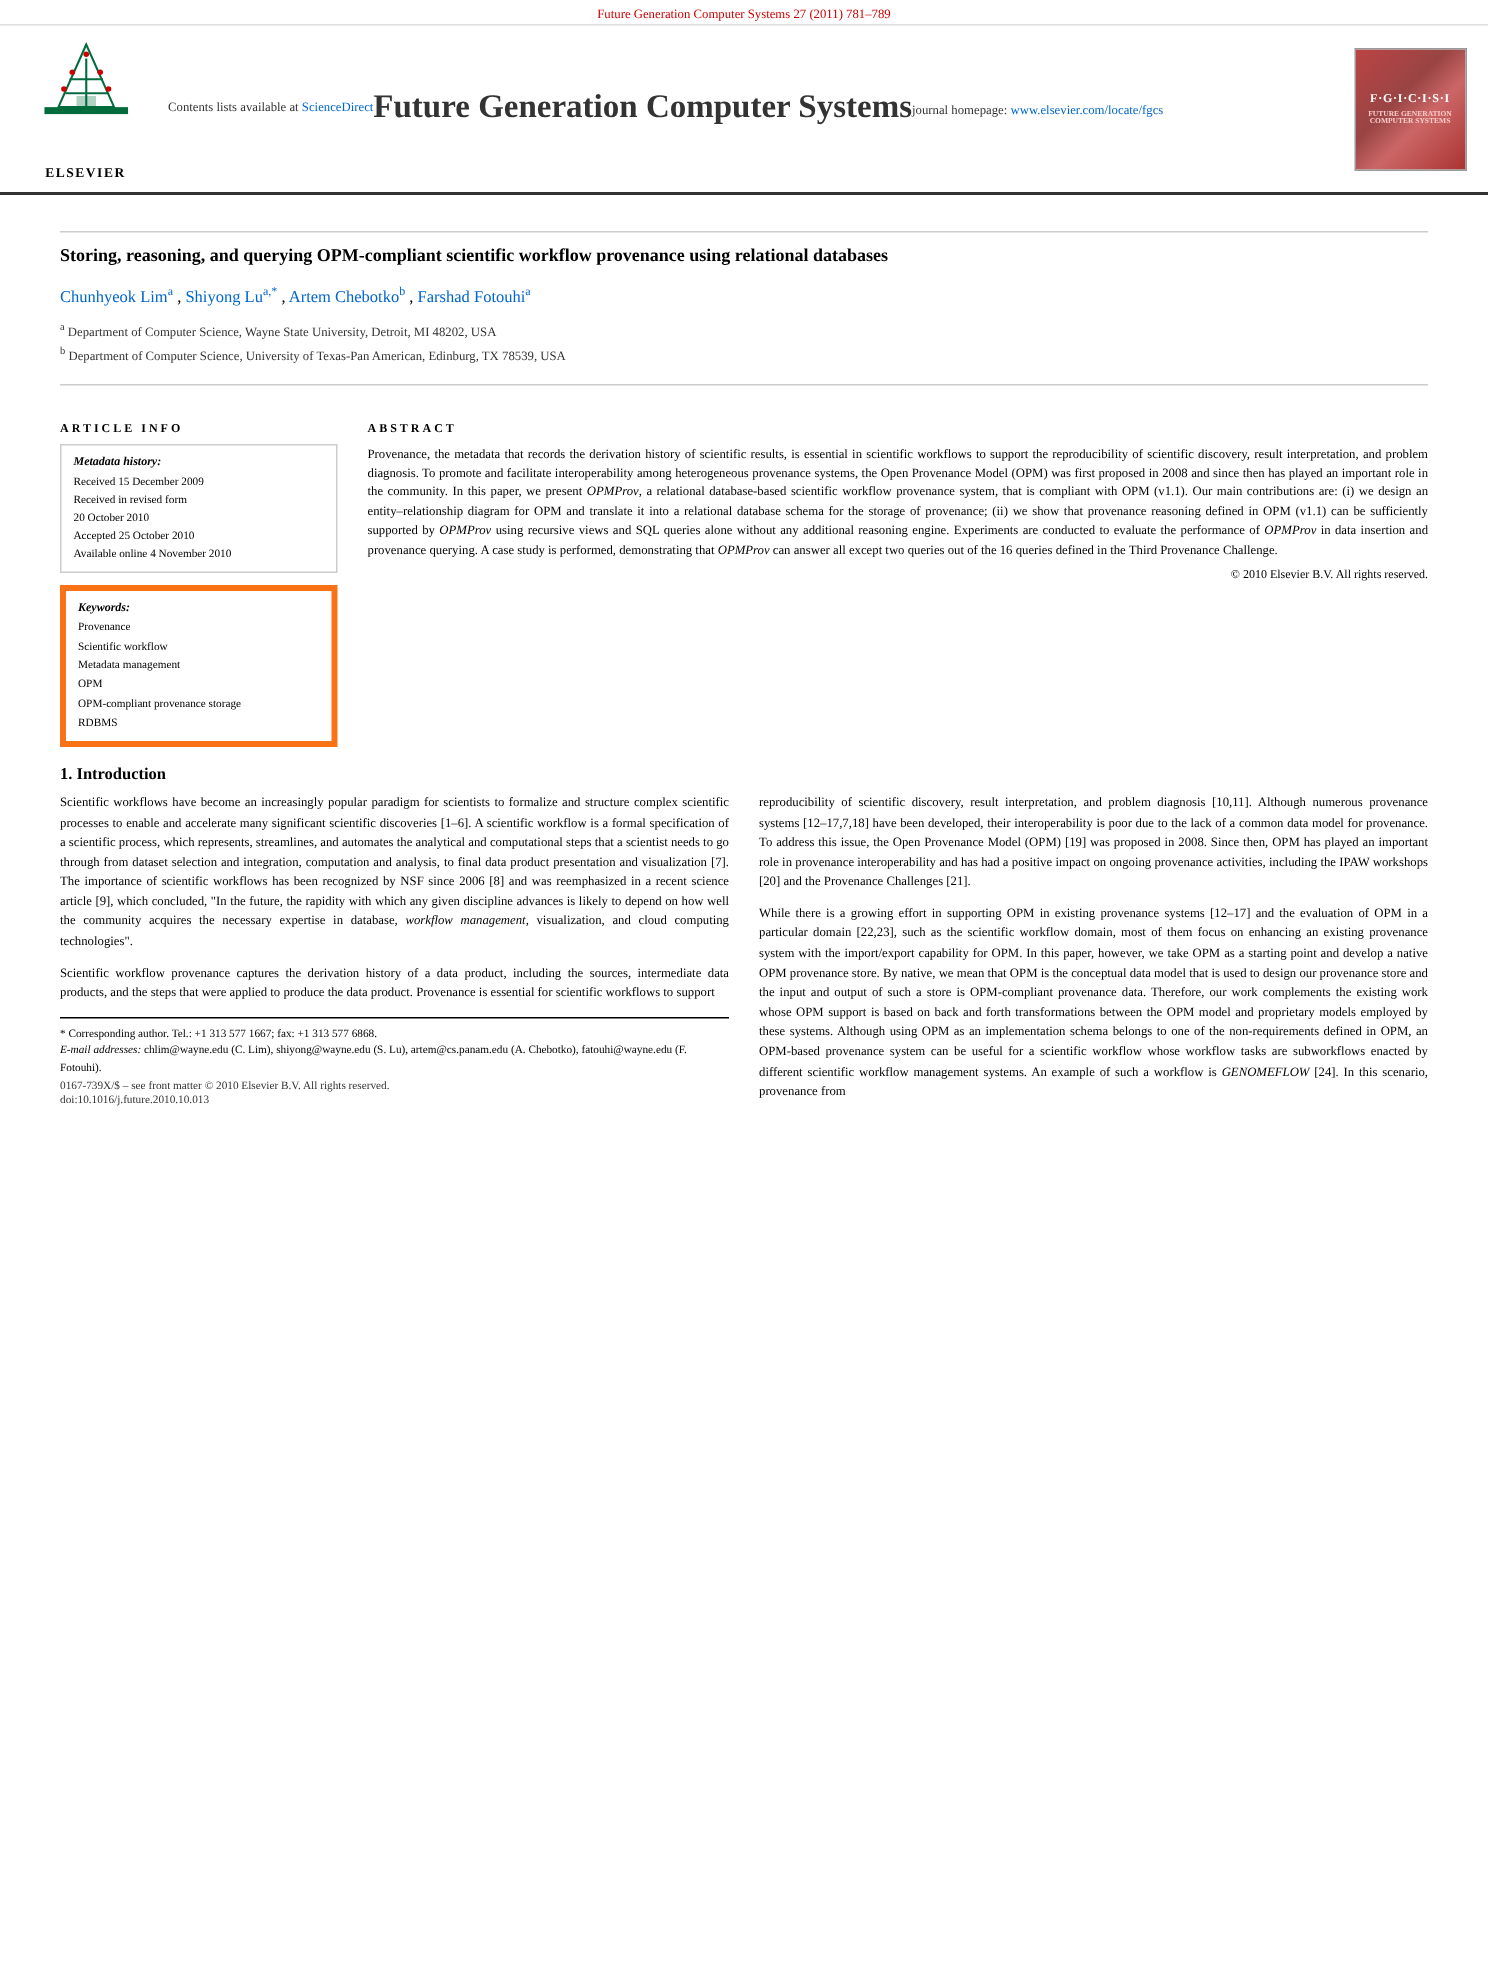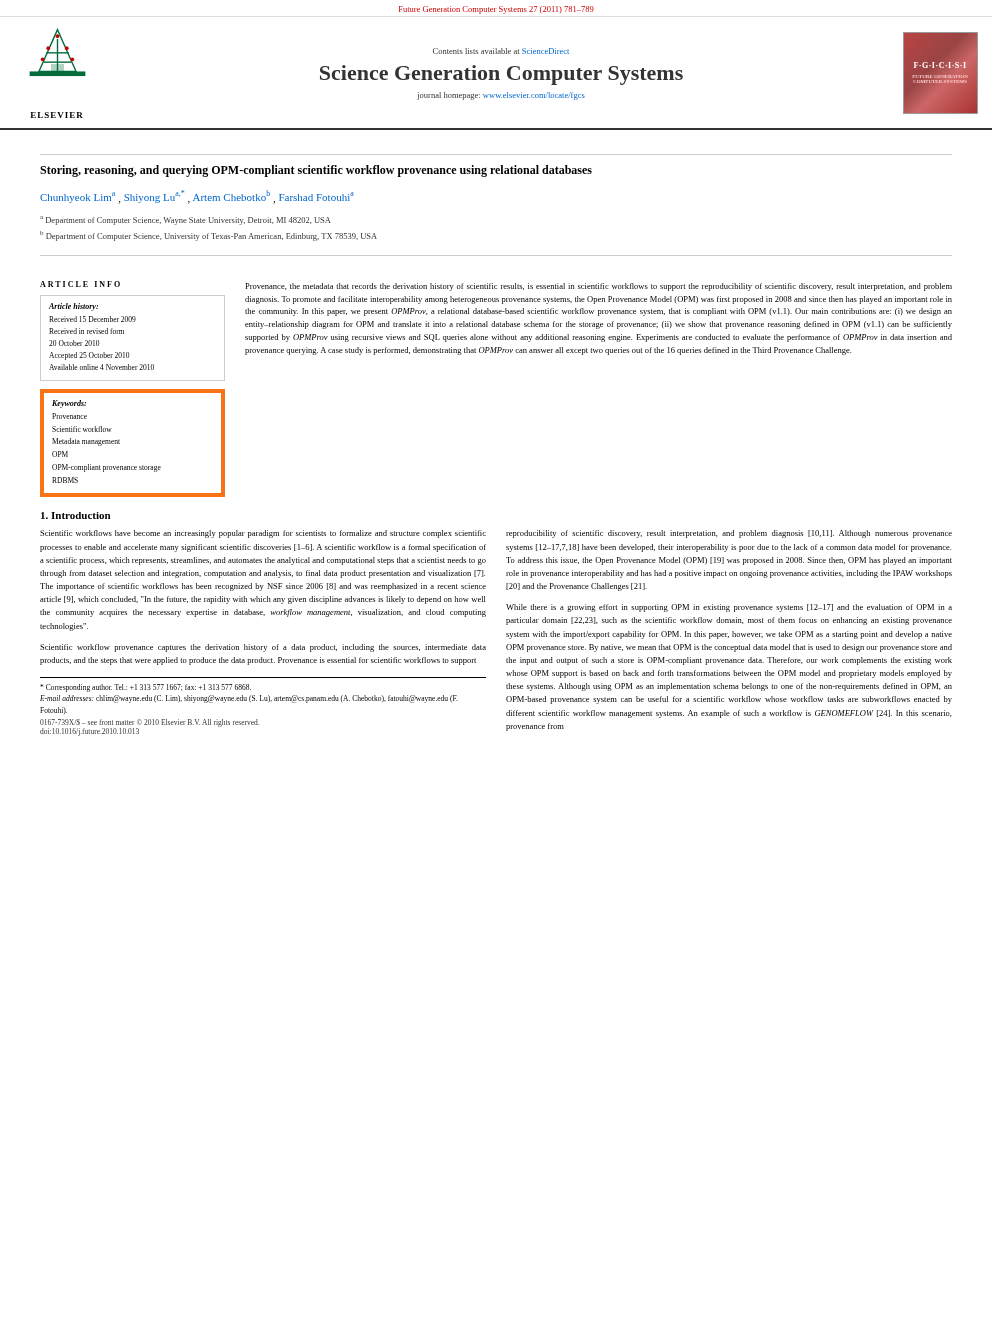--- a/index.html
+++ b/index.html
@@ -42,23 +42,22 @@
       font-size: 9px;
       font-weight: bold;
       letter-spacing: 1px;
       color: #000;
       text-align: center;
       margin-top: 20px;
     }
     .header-center {
       flex: 1;
       display: flex;
-      flex-direction: column;
+      flex-direction: row;
       align-items: center;
-      justify-content: center;
     }
     .contents-line {
       font-size: 8.5px;
       margin-bottom: 4px;
       color: #333;
     }
     .contents-line a { color: #06c; text-decoration: none; }
     .journal-title {
       font-size: 22px;
       font-weight: bold;
@@ -288,21 +287,21 @@
     <div class="elsevier-text">ELSEVIER</div>
   </div>
 
   <div class="header-center">
     <div class="contents-line">
       <span>Contents lists available at </span>
       <a href="#">
         <span>ScienceDirect</span>
       </a>
     </div>
-    <div class="journal-title">Science Generation Computer Systems</div>
+    <div class="journal-title">Future Generation Computer Systems</div>
     <div class="journal-homepage">
       <span>journal homepage: </span>
       <a href="#">
         <span>www.elsevier.com/locate/fgcs</span>
       </a>
     </div>
   </div>
 
   <div class="header-cover">
     <div class="cover-img">
@@ -344,43 +343,45 @@
   </div>
 
   <hr class="divider">
 
   <div class="two-col">
 
     <div class="left-col">
       <div class="section-header">ARTICLE INFO</div>
 
       <div class="article-info-box">
-        <div class="info-label">Article history:</div>
+        <div class="info-label">Metadata history:</div>
         <div class="info-line">Received 15 December 2009</div>
         <div class="info-line">Received in revised form</div>
         <div class="info-line">20 October 2010</div>
         <div class="info-line">Accepted 25 October 2010</div>
         <div class="info-line">Available online 4 November 2010</div>
       </div>
 
       <div class="keywords-box">
         <div class="kw-label">Keywords:</div>
         <div class="kw-item">Provenance</div>
         <div class="kw-item">Scientific workflow</div>
         <div class="kw-item">Metadata management</div>
         <div class="kw-item">OPM</div>
         <div class="kw-item">OPM-compliant provenance storage</div>
         <div class="kw-item">RDBMS</div>
       </div>
     </div>
 
     <div class="right-col">
+      <div class="section-header">ABSTRACT</div>
       <div class="abstract-text">
         Provenance, the metadata that records the derivation history of scientific results, is essential in scientific workflows to support the reproducibility of scientific discovery, result interpretation, and problem diagnosis. To promote and facilitate interoperability among heterogeneous provenance systems, the Open Provenance Model (OPM) was first proposed in 2008 and since <span style="font-style:normal;">then</span> has played an important role in the community. In this paper, we present <em>OPMProv</em>, a relational database-based scientific workflow provenance system, that is compliant with OPM (v1.1). Our main contributions are: (i) we design an entity–relationship diagram for OPM and translate it into a relational database schema for the storage of provenance; (ii) we show that provenance reasoning defined in OPM (v1.1) can be sufficiently supported by <em>OPMProv</em> using recursive views and SQL queries alone without any additional reasoning engine. Experiments are conducted to evaluate the <span style="font-style:normal;">performance</span> of <em>OPMProv</em> in data insertion and provenance querying. A case study is performed, demonstrating that <em>OPMProv</em> can answer all except two queries out of the 16 queries defined in the Third Provenance Challenge.
       </div>
+      <div class="copyright-line">© 2010 Elsevier B.V. All rights reserved.</div>
     </div>
   </div>
 </div>
 
 <div class="main-body">
   <div class="section-title">
     <span>1.</span>
     <span>Introduction</span>
   </div>
 

